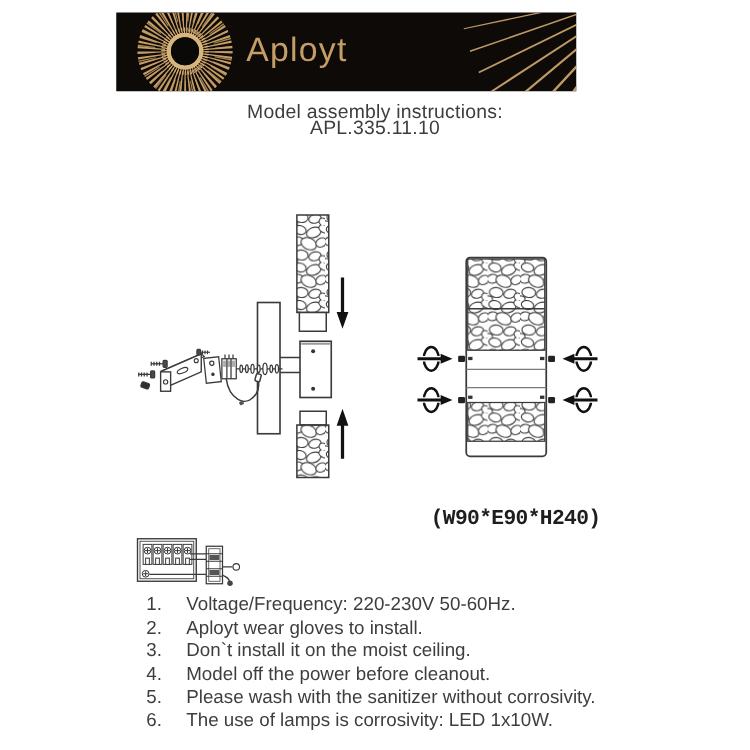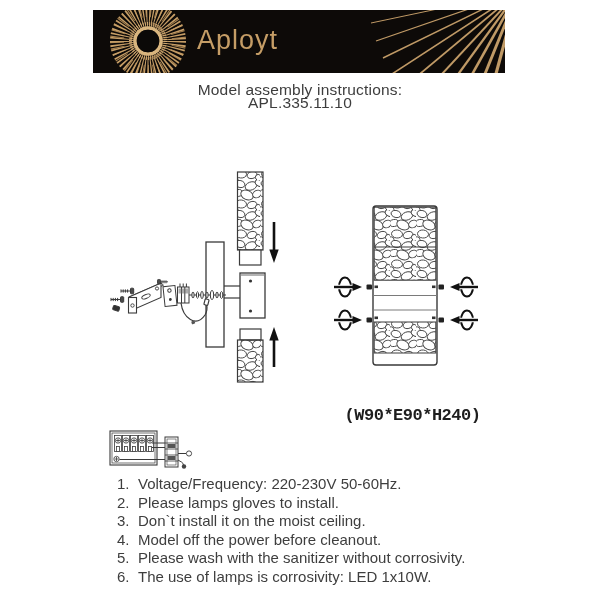--- a/index.html
+++ b/index.html
@@ -1,21 +1,21 @@
 <!DOCTYPE html>
 <html><head>
 <meta charset="utf-8">
 <style>
   html,body{margin:0;padding:0;}
   body{
     width:600px;height:600px;position:relative;background:#ffffff;
     font-family:"Liberation Sans",sans-serif;overflow:hidden;
   }
   .banner{
-    position:absolute;left:93px;top:10px;width:412px;height:63px;
+    position:absolute;left:93px;top:10px;width:368px;height:63px;
     background:#0d0a08;overflow:hidden;
   }
   .banner svg{position:absolute;left:0;top:0;}
   .brand{
     position:absolute;left:104px;top:0;height:63px;line-height:60px;
     color:#c59d66;font-size:27px;letter-spacing:1px;font-weight:400;
     font-family:"Liberation Sans",sans-serif;
   }
   .title-line{
     position:absolute;left:0;width:600px;text-align:center;
@@ -30,21 +30,21 @@
     font-size:17px;color:#1e1e1e;letter-spacing:-0.5px;
   }
   .instructions{
     position:absolute;left:117px;top:475px;width:420px;
     list-style:none;margin:0;padding:0;
   }
   .instructions li{
     display:flex;font-size:15px;line-height:18.6px;color:#3e3e3e;
   }
   .instructions .num{width:21px;flex:0 0 21px;}
-  .instructions .txt{flex:1;}
+  .instructions .txt{flex:1;margin-left:11px;}
 </style>
 </head>
 <body>
 
 <div class="banner">
   <svg width="412" height="63" viewBox="0 0 412 63">
 
     <circle cx="55" cy="31" r="31" fill="none" stroke="#a8824f" stroke-width="14" stroke-dasharray="1 4.3"></circle>
     <circle cx="55" cy="31" r="27" fill="none" stroke="#c59d66" stroke-width="22" stroke-dasharray="1.3 1.9"></circle>
     <circle cx="55" cy="31" r="16" fill="none" stroke="#d4ab72" stroke-width="6" stroke-dasharray="0.9 1.1"></circle>
@@ -284,21 +284,21 @@
   </g>
 </svg>
 
 <ol class="instructions">
   <li>
     <span class="num">1.</span>
     <span class="txt">Voltage/Frequency: 220-230V 50-60Hz.</span>
   </li>
   <li>
     <span class="num">2.</span>
-    <span class="txt">Please lamps gloves to install.</span>
+    <span class="txt">Aployt wear gloves to install.</span>
   </li>
   <li>
     <span class="num">3.</span>
     <span class="txt">Don`t install it on the moist ceiling.</span>
   </li>
   <li>
     <span class="num">4.</span>
     <span class="txt">Model off the power before cleanout.</span>
   </li>
   <li>

